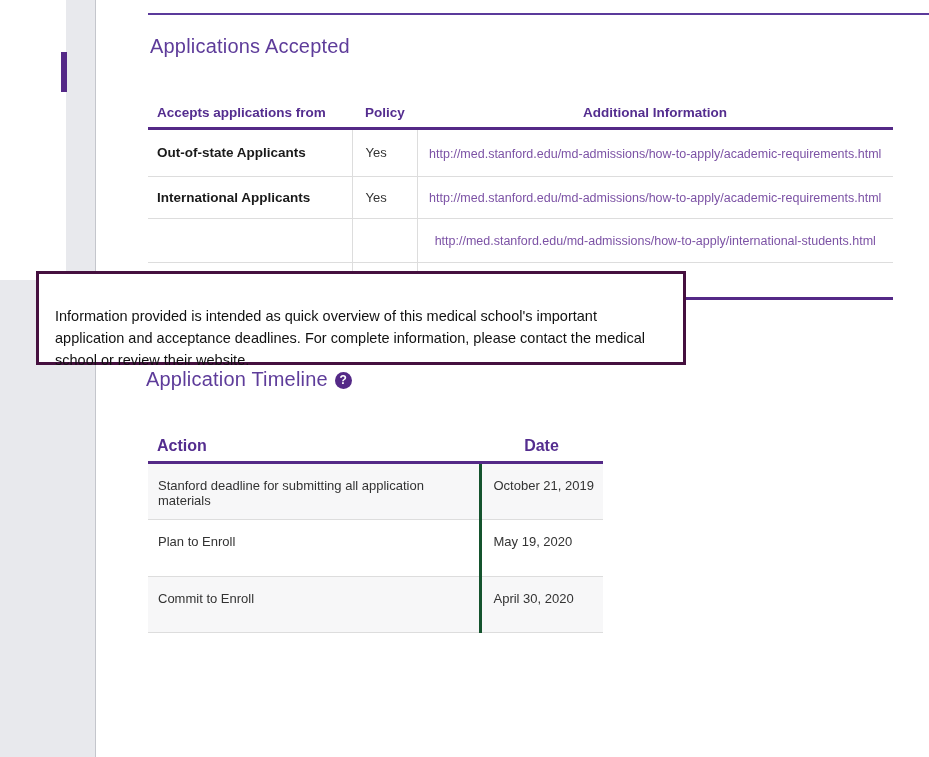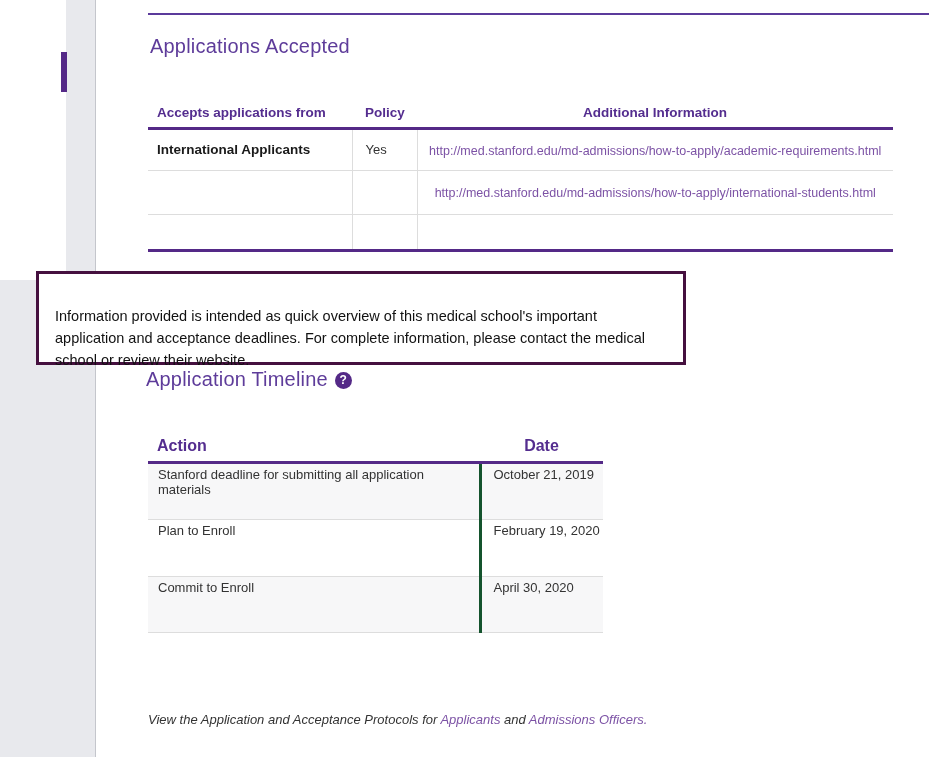--- a/index.html
+++ b/index.html
@@ -48,21 +48,21 @@
                  border:3px solid #45103f; z-index:10; padding:31px 16px 0 16px;
                  font-size:14.5px; line-height:22px; color:#111; }
 
   
   #timeline-table { position:absolute; left:148px; top:432px; width:455px; }
   #timeline-table col.c1 { width:332px; } #timeline-table col.c2 { width:123px; }
   #timeline-table th { color:#542d8f; font-size:16px; font-weight:700; height:30px;
                        border-bottom:3px solid #542987; vertical-align:middle; }
   #timeline-table th.h-action { text-align:left; padding-left:9px; }
   #timeline-table th.h-date { text-align:center; }
-  #timeline-table td { vertical-align:top; font-size:13px; color:#333; padding-top:3px; border-top:1px solid #ddd; }
+  #timeline-table td { vertical-align:top; font-size:13px; color:#333; padding-top:14px; border-top:1px solid #ddd; }
   #timeline-table tbody tr:first-child td { border-top:none; }
   #timeline-table td + td { border-left:3px solid #14532d; padding-left:12px; }
   #timeline-table td.c-action { padding-left:10px; }
   #timeline-table tbody tr:nth-child(odd) td { background:#f7f7f8; }
   #timeline-table tbody tr:last-child td { border-bottom:1px solid #ddd; }
   #timeline-table tr td { height:57px; }
   #timeline-table tr:last-child td { height:56px; }
 
   .footer-note { position:absolute; left:148px; top:712px; font-size:13px; font-style:italic; color:#333; }
   .footer-note a { color:#7c52a5; text-decoration:none; font-style:italic; }
@@ -89,20 +89,25 @@
         <col class="c3">
       </colgroup>
     <thead>
       <tr>
         <th class="h-from">Accepts applications from</th>
         <th class="h-policy">Policy</th>
         <th class="h-info">Additional Information</th>
       </tr>
     </thead>
     <tbody>
+      <tr class="r1">
+        <td class="c-from">Out-of-state Applicants</td>
+        <td class="c-policy">Yes</td>
+        <td class="c-info"><a href="#">http://med.stanford.edu/md-admissions/how-to-apply/academic-requirements.html</a></td>
+      </tr>
       <tr class="r3">
         <td class="c-from">International Applicants</td>
         <td class="c-policy">Yes</td>
         <td class="c-info"><a href="#">http://med.stanford.edu/md-admissions/how-to-apply/academic-requirements.html</a></td>
       </tr>
       <tr class="r4">
         <td class="c-from"></td>
         <td class="c-policy"></td>
         <td class="c-info"><a href="#">http://med.stanford.edu/md-admissions/how-to-apply/international-students.html</a></td>
       </tr>
@@ -133,26 +138,23 @@
         <th class="h-date">Date</th>
       </tr>
     </thead>
     <tbody>
       <tr>
         <td class="c-action">Stanford deadline for submitting all application materials</td>
         <td class="c-date">October 21, 2019</td>
       </tr>
       <tr>
         <td class="c-action">Plan to Enroll</td>
-        <td class="c-date">February 19, 2020</td>
+        <td class="c-date">May 19, 2020</td>
       </tr>
       <tr>
         <td class="c-action">Commit to Enroll</td>
         <td class="c-date">April 30, 2020</td>
       </tr>
     </tbody>
   </table>
 
-  <div class="footer-note">
-    <span>View the Application and Acceptance Protocols for </span><a href="#">Applicants</a><span> and </span><a href="#">Admissions Officers</a><span class="footer-suffix">.</span>
-  </div>
 
 </div>
 
 </body></html>

